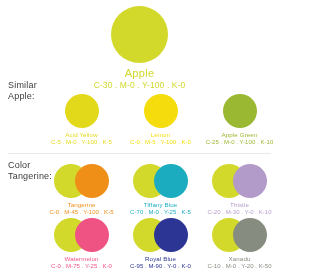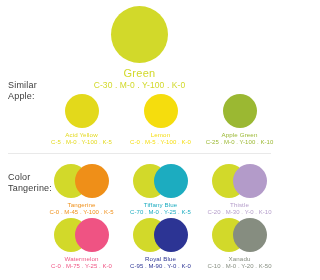--- a/index.html
+++ b/index.html
@@ -116,21 +116,21 @@
     white-space: nowrap;
   }
 </style>
 </head>
 <body>
 
 <div class="page">
 
   <div class="hero">
     <div class="hero-circle" style="background: rgb(210, 217, 42);"></div>
-    <div class="hero-name" style="color: rgb(210, 217, 42);">Green</div>
+    <div class="hero-name" style="color: rgb(210, 217, 42);">Apple</div>
     <div class="hero-cmyk" style="color: rgb(210, 217, 42);">C-30 . M-0 . Y-100 . K-0</div>
   </div>
 
   <div class="section-label" style="top:80px;">
     <div>Similar</div>
     <div>Apple:</div>
   </div>
 
   <div class="row" id="similar-row" style="top:94px;">
       <div class="cell">
@@ -145,21 +145,21 @@
       </div>
       <div class="cell">
         <div class="single-circle" style="background: rgb(155, 184, 50);"></div>
         <div class="sw-name" style="color: rgb(155, 184, 50);">Apple Green</div>
         <div class="sw-cmyk" style="color: rgb(155, 184, 50);">C-25 . M-0 . Y-100 . K-10</div>
       </div>
     </div>
 
   <div class="divider" style="top:153px;"></div>
 
-  <div class="section-label" style="top:172px;">
+  <div class="section-label" style="top:160px;">
     <div>Color</div>
     <div>Tangerine:</div>
   </div>
 
   <div class="row" id="pairings-row-1" style="top:164px;">
       <div class="cell">
         <div class="pair">
           <div class="c-left" style="background: rgb(210, 217, 42);"></div>
           <div class="c-right" style="background: rgb(239, 143, 24);"></div>
         </div>

